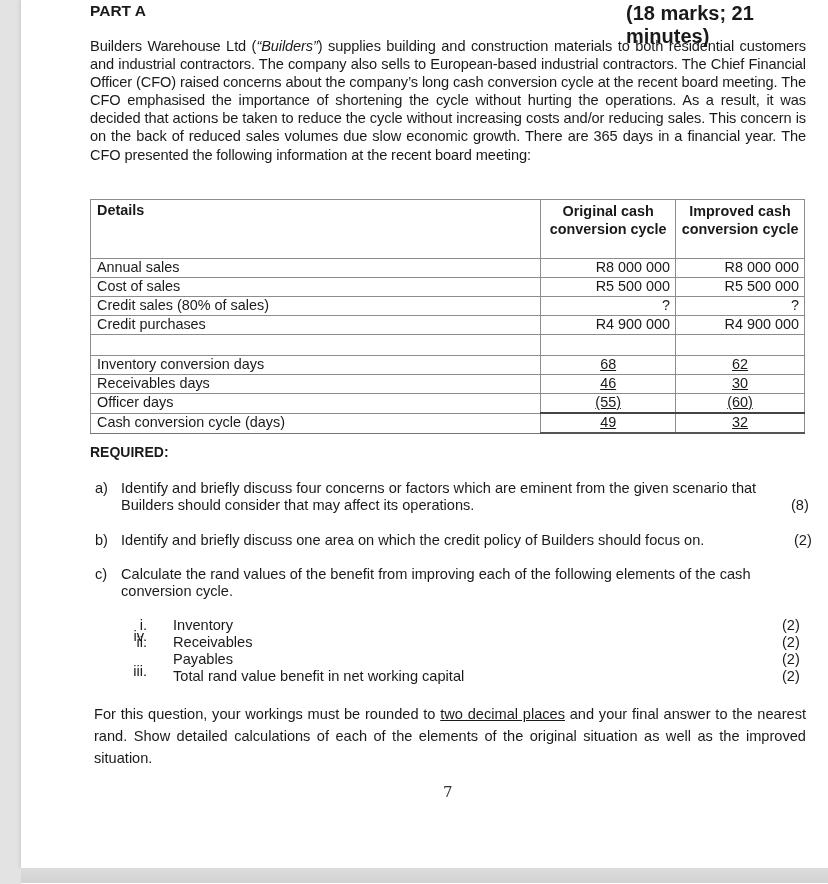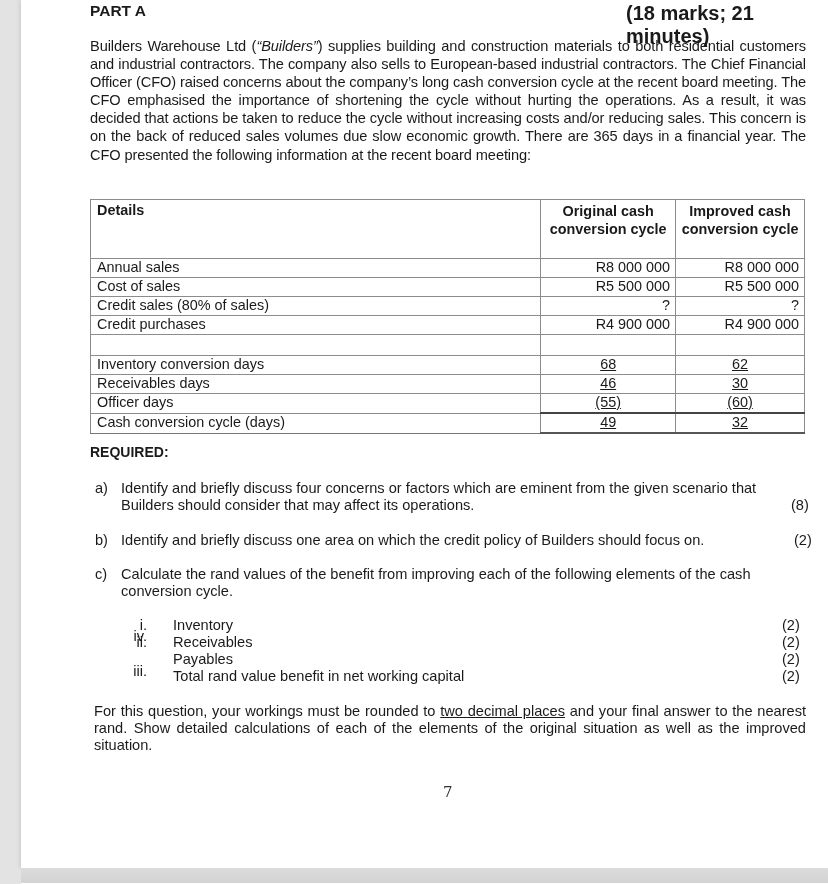--- a/index.html
+++ b/index.html
@@ -59,21 +59,21 @@
   .q { font-size: 14.6px; line-height: 17px; }
   .q .lbl { position: absolute; left: 95px; }
   .q .txt { position: absolute; left: 121px; white-space: nowrap; }
   .q b { font-weight: normal; }
   .mark { position: absolute; font-size: 14.6px; line-height: 17px; }
   .sub { font-size: 14.6px; line-height: 17px; }
   .sub .num { position: absolute; width: 40px; left: 107px; text-align: right; }
   .sub .stxt { position: absolute; left: 173px; white-space: nowrap; }
   .note {
     left: 94px; top: 703px; width: 712px;
-    font-size: 14.6px; line-height: 17px; text-align: justify;
+    font-size: 14.6px; line-height: 22px; text-align: justify;
   }
   .note u { text-decoration: underline; }
   .pageno { left: 443px; top: 783px; font-family: "DejaVu Serif", serif; font-size: 15px; color: #333; }
 </style>
 </head>
 <body>
 
 <div class="page"></div>
 <div class="gap"></div>
 <div class="page-next"></div>

